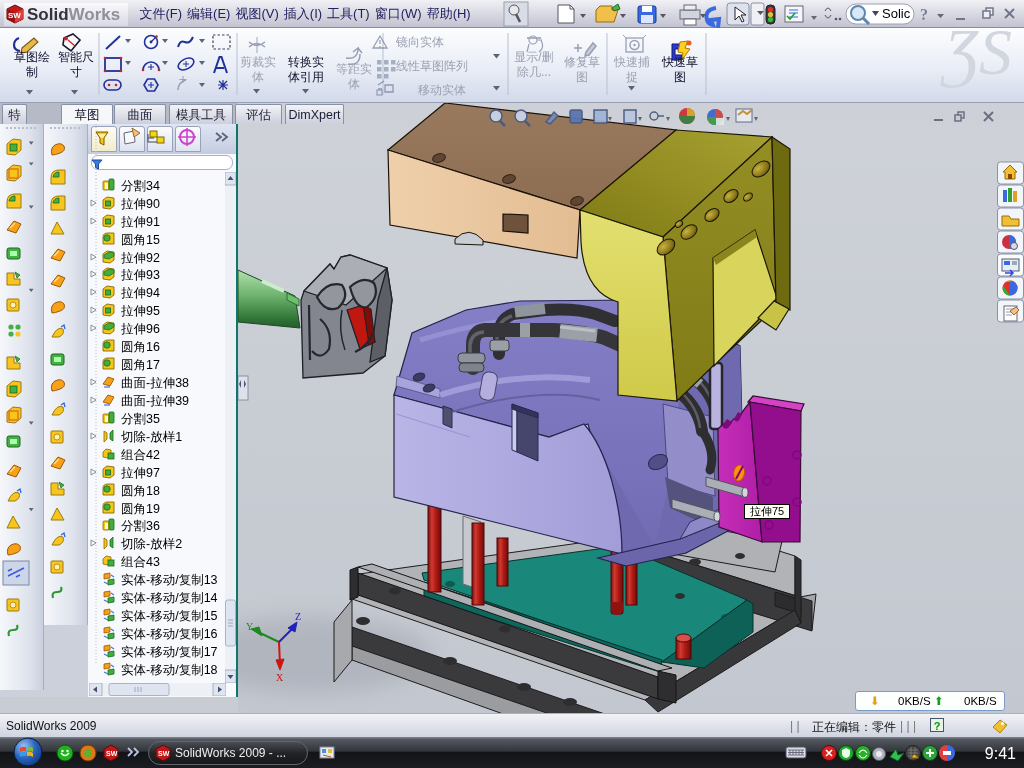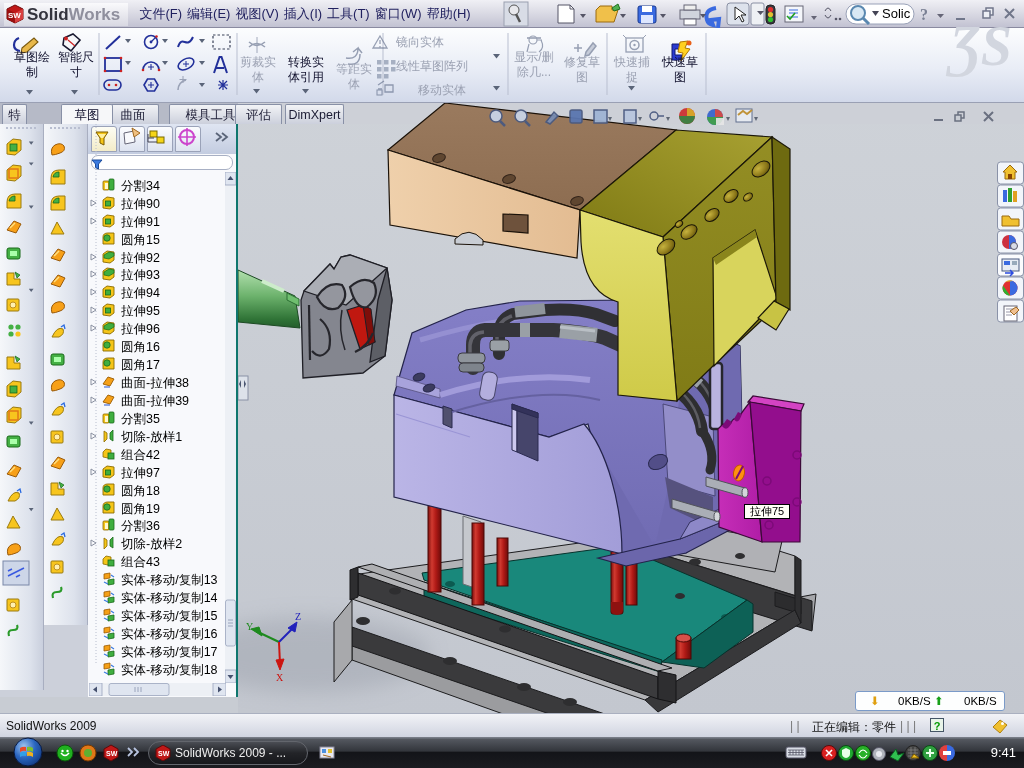--- a/index.html
+++ b/index.html
@@ -504,29 +504,29 @@
  <div class="tbtxt tbgray" style="left:238px;top:27px;width:40px">剪裁实<br>体</div>
  <div class="tbtxt" style="left:283px;top:27px;width:46px">转换实<br>体引用</div>
  <div class="tbtxt tbgray" style="left:333px;top:34px;width:42px">等距实<br>体</div>
  <div class="tbtxt tbgray" style="left:396px;top:7px;width:70px;text-align:left">镜向实体</div>
  <div class="tbtxt tbgray" style="left:396px;top:31px;width:84px;text-align:left">线性草图阵列</div>
  <div class="tbtxt tbgray" style="left:396px;top:55px;width:70px;text-align:right">移动实体</div>
  <div class="tbtxt tbgray" style="left:512px;top:22px;width:44px">显示/删<br>除几...</div>
  <div class="tbtxt tbgray" style="left:561px;top:27px;width:42px">修复草<br>图</div>
  <div class="tbtxt tbgray" style="left:611px;top:27px;width:42px">快速捕<br>捉</div>
  <div class="tbtxt" style="left:658px;top:27px;width:44px">快速草<br>图</div>
- <div class="abs" style="right:12px;top:-14px;font-family:'Liberation Serif',serif;font-style:italic;font-size:56px;color:#d2d6df;font-weight:bold">ƷS</div>
+ <div class="abs" style="right:12px;top:-14px;font-family:'Liberation Serif',serif;font-style:italic;font-size:66px;color:#d2d6df;font-weight:normal">ƷS</div>
 </div>
 
 <div class="abs" id="tabstripbg"></div>
 <div class="abs" id="tabstrip">
  <div class="tab" style="left:2px;width:25px">特征</div>
  <div class="tab tabact" style="left:61px;width:52px">草图</div>
- <div class="tab" style="left:107px;width:52px">曲面</div>
- <div class="tab" style="left:169px;width:83px">模具工具</div>
+ <div class="tab" style="left:114px;width:52px">曲面</div>
+ <div class="tab" style="left:169px;width:64px">模具工具</div>
  <div class="tab" style="left:235px;width:47px">评估</div>
  <div class="tab" style="left:285px;width:59px">DimXpert</div>
 </div>
 
 <div class="abs" id="lcol1">
       <svg style="position:absolute;width:44px;height:566px" viewBox="0 0 44 566" id="c1svg">
 <defs>
  <g id="LA">
             <path d="M2,6 L8,1 L16,2 L16,12 L10,17 L2,16 Z" fill="#f7c51e" stroke="#9a7a10" stroke-width="1"></path>
             <rect x="5" y="6" width="7" height="7" fill="#44b044" stroke="#1a6a1a" stroke-width="0.8"></rect>
@@ -896,14 +896,14 @@
             <path d="M7,0 a7,7 0 0 1 0,16 Z" fill="#3a6ae0"></path>
             <path d="M7,0 a7,7 0 0 0 0,16 Z" fill="#e04040"></path>
             <rect x="3" y="6" width="8" height="4" fill="#fff"></rect>
           </g>
   </g>
  </svg>
  <div class="taskbtn" style="left:148px;width:160px"><svg style="position:absolute;left:6px;top:3px;width:16px;height:16px" viewBox="0 0 16 16">
           <path d="M1,4 L8,0 L15,4 L15,12 L8,16 L1,12 Z" fill="#c01818" stroke="#600808"></path>
           <text x="3" y="11" font-size="7" fill="#fff" font-weight="bold">SW</text>
         </svg>SolidWorks 2009 - ...</div>
- <div class="abs" style="right:8px;top:8px;color:#fff;font-size:13px">9:41</div>
+ <div class="abs" style="right:8px;top:8px;color:#fff;font-size:16px">9:41</div>
 </div>
 </div>
 </body></html>

